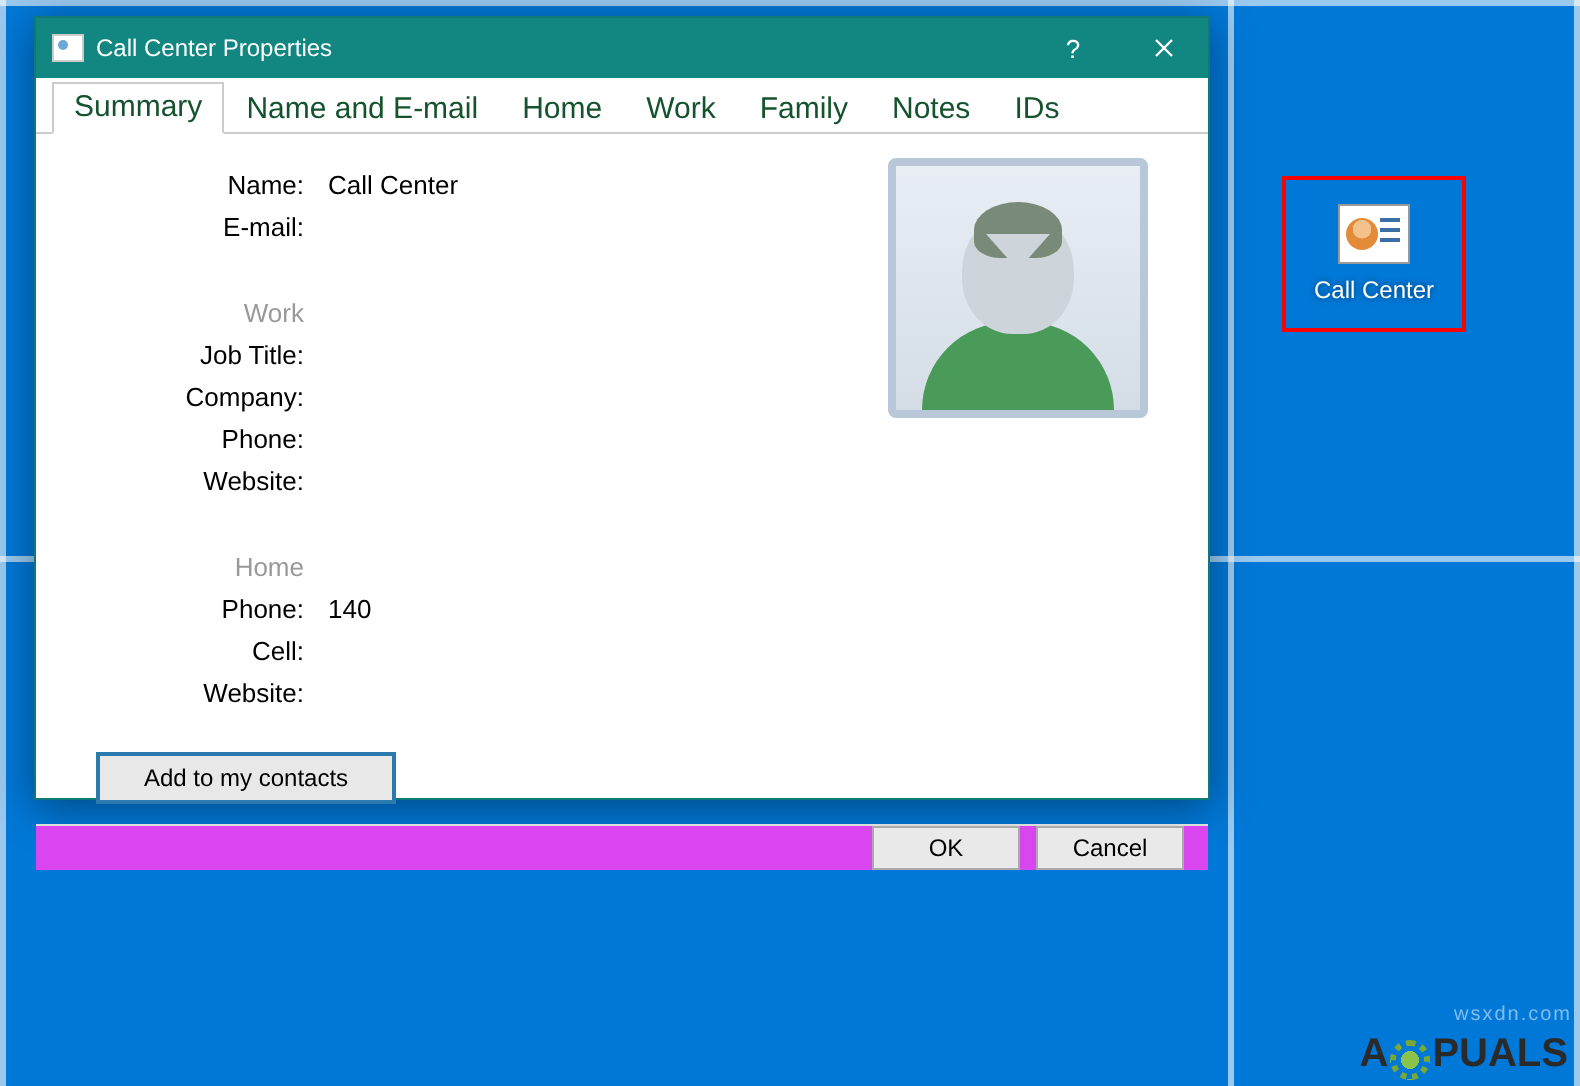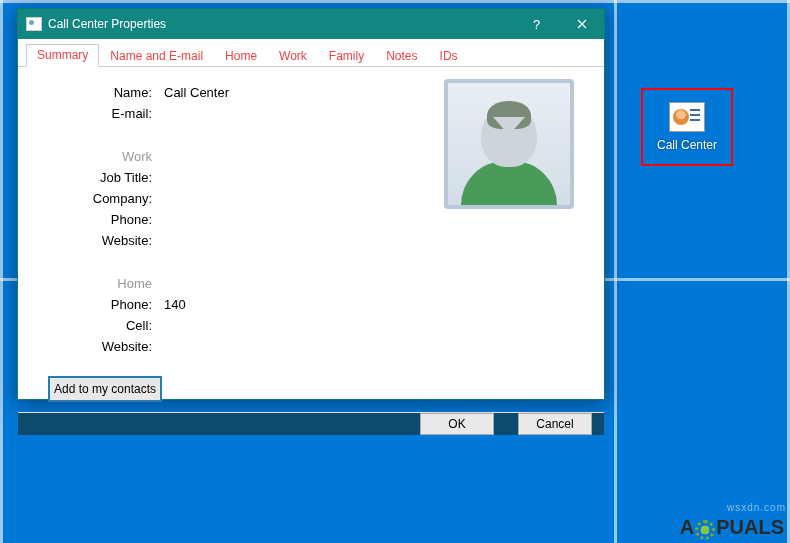--- a/index.html
+++ b/index.html
@@ -95,22 +95,22 @@
 .tabstrip {
   height: 28px;
   background: #fff;
   border-bottom: 1px solid #ccc;
   display: flex; align-items: flex-end;
   padding: 6px 0 0 8px;
   gap: 0;
 }
 .tab {
   padding: 3px 10px 4px 10px;
-  font-size: 12px;
-  color: #ef4444;
+  font-size: 15px;
+  color: #14532d;
   border: 1px solid transparent;
   border-bottom: none;
   cursor: pointer;
   position: relative;
   top: 1px;
 }
 .tab.active {
   border-color: #ccc;
   background: #fff;
   border-bottom: 1px solid #fff;
@@ -171,34 +171,34 @@
   width: 0; height: 0;
   border-left: 16px solid transparent;
   border-right: 16px solid transparent;
   border-top: 18px solid #cdd5db;
   position: relative; top: -44px; margin: 0 auto;
 }
 
 
 .add-btn {
   margin-top: 16px;
-  padding: 4px 4px;
+  padding: 4px 22px;
   font-size: 12px;
   background: #e8e8e8;
   border: 2px solid #2a7ab0;
   cursor: pointer;
 }
 
 
 .footer {
   height: 42px;
-  background: #0c4a6e;
+  background: #d946ef;
   border-top: 1px solid #ddd;
   display: flex; align-items: center; justify-content: flex-end;
-  padding: 0 12px; gap: 24px;
+  padding: 0 12px; gap: 8px;
 }
 .dlg-btn {
   min-width: 74px; height: 22px;
   background: #e9e9e9;
   border: 1px solid #aaa;
   font-size: 12px;
   cursor: pointer;
 }
 
 

